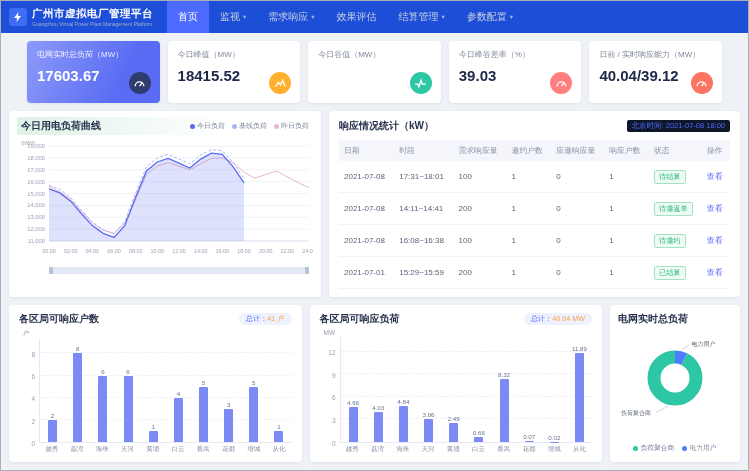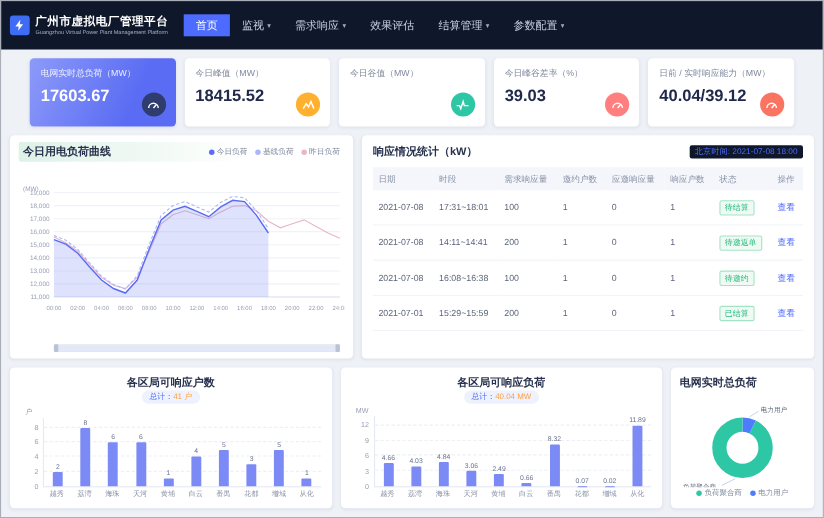--- a/index.html
+++ b/index.html
@@ -1,20 +1,20 @@
 <!DOCTYPE html>
 <html><head>
 <meta charset="utf-8">
 <style>
   *{box-sizing:border-box;margin:0;padding:0;}
   body{background:#fff;font-family:"Liberation Sans","DejaVu Sans",sans-serif;}
   .frame{width:749px;height:471px;border:1px solid #a9aeb8;background:#eef1f6;display:flex;flex-direction:column;overflow:hidden;}
 
   
-  .navbar{flex:0 0 32px;background:#0f172a;display:flex;align-items:stretch;padding:12px 8px;text-align:center;}
+  .navbar{flex:0 0 32px;background:#1d4ed8;display:flex;align-items:stretch;padding:0 8px;}
   .logo{display:flex;align-items:center;gap:5px;}
   .logo-icon{width:18px;height:18px;border-radius:3px;background:#3f6cf5;color:#fff;display:flex;align-items:center;justify-content:center;}
   .logo-text .t{font-size:10.5px;font-weight:bold;color:#fff;letter-spacing:.5px;white-space:nowrap;}
   .logo-text .s{font-size:5px;color:#9fb0c8;white-space:nowrap;}
   .menu{display:flex;margin-left:14px;}
   .menu-item{display:flex;align-items:center;gap:3px;padding:0 11px;font-size:10px;color:#c8d0df;cursor:pointer;white-space:nowrap;}
   .menu-item.active{background:#4d6bfe;color:#fff;}
   .caret{font-size:6.5px;opacity:.8;}
 
   
@@ -23,21 +23,21 @@
   .kpi-label{font-size:8px;color:#7e889c;white-space:nowrap;overflow:hidden;}
   .kpi-value{font-size:15px;font-weight:bold;color:#20294a;margin-top:7px;white-space:nowrap;}
   .kpi-icon{position:absolute;right:9px;bottom:9px;width:22px;height:22px;border-radius:50%;display:flex;align-items:center;justify-content:center;}
   .kpi-card.primary{background:linear-gradient(115deg,#8d9af9 0%,#5a6cf3 70%);}
   .kpi-card.primary .kpi-label{color:#eef0ff;}
   .kpi-card.primary .kpi-value{color:#fff;}
 
   
   .mid-row{display:flex;gap:8px;padding:8px 8px 0;flex:0 0 178px;}
   .panel{background:#fff;border-radius:4px;box-shadow:0 1px 3px rgba(40,60,110,.08);}
-  .load-panel{flex:0 0 312px;padding:6px 8px;display:flex;flex-direction:column;gap:17px;}
+  .load-panel{flex:0 0 312px;padding:6px 8px;display:flex;flex-direction:column;}
   .load-strip{display:flex;justify-content:space-between;align-items:center;background:linear-gradient(90deg,#def2e7,rgba(255,255,255,0) 70%);padding:2px 4px;border-radius:2px;}
   .panel-title{font-size:10px;font-weight:bold;color:#28324e;white-space:nowrap;}
   .legend{display:flex;gap:7px;font-size:7px;color:#7e889c;align-items:center;}
   .lg{display:flex;align-items:center;gap:2px;cursor:pointer;}
   .dot{width:5px;height:5px;border-radius:50%;display:inline-block;}
   #load-svg{margin-top:2px;}
   .zoom-bar{position:relative;height:7px;margin:2px 4px 0 32px;background:#f3f5fa;border:1px solid #e2e6f0;border-radius:2px;}
   .zoom-inner{position:absolute;inset:0;background:#e2e8f6;}
   .zh{position:absolute;top:-1px;width:4px;height:7px;background:#b9c3d8;border-radius:1px;}
   .zh.l{left:-1px;}.zh.r{right:-1px;}
@@ -47,21 +47,21 @@
   .bj-time{font-size:7.5px;color:#4d6bfe;background:#0f172a;padding:1px 5px;border-radius:2px;}
   .resp-table{width:100%;border-collapse:collapse;margin-top:7px;}
   .resp-table th{background:#f4f6fb;font-size:7.8px;color:#8a93a6;font-weight:normal;text-align:left;padding:5px;white-space:nowrap;}
   .resp-table td{font-size:8px;color:#5b6579;padding:8.5px 5px;border-bottom:1px solid #f1f3f8;white-space:nowrap;}
   .tag{display:inline-block;border:1px solid #a5e3c6;background:#effaf4;color:#27b97c;font-size:7.2px;padding:1px 4px;border-radius:2px;}
   .link{color:#4d6bfe;cursor:pointer;}
 
   
   .bot-row{display:flex;gap:8px;padding:8px;flex:1;min-height:0;}
   .bar-panel{flex:1;padding:7px 10px;display:flex;flex-direction:column;min-width:0;}
-  .panel-head{display:flex;justify-content:space-between;align-items:center;flex-direction:column;}
+  .panel-head{display:flex;justify-content:space-between;align-items:center;}
   .total-badge{background:#eef2fe;border-radius:8px;padding:1px 7px;font-size:7.2px;white-space:nowrap;}
   .total-badge .tp{color:#4d6bfe;}
   .total-badge .tv{color:#ff9f40;}
   .unit{font-size:6.5px;color:#98a0b3;margin:3px 0 0 4px;}
   .bar-chart{flex:1;display:flex;min-height:0;margin-top:1px;}
   .y-axis{flex:0 0 20px;position:relative;margin-bottom:12px;}
   .y-axis span{position:absolute;right:4px;transform:translateY(50%);font-size:6.5px;color:#98a0b3;}
   .plot-wrap{flex:1;display:flex;flex-direction:column;min-width:0;}
   .plot{flex:1;position:relative;display:flex;align-items:stretch;border-left:1px solid #e6e9f2;border-bottom:1px solid #e6e9f2;}
   .gridline{position:absolute;left:0;right:0;border-top:1px dashed #eef0f6;}

